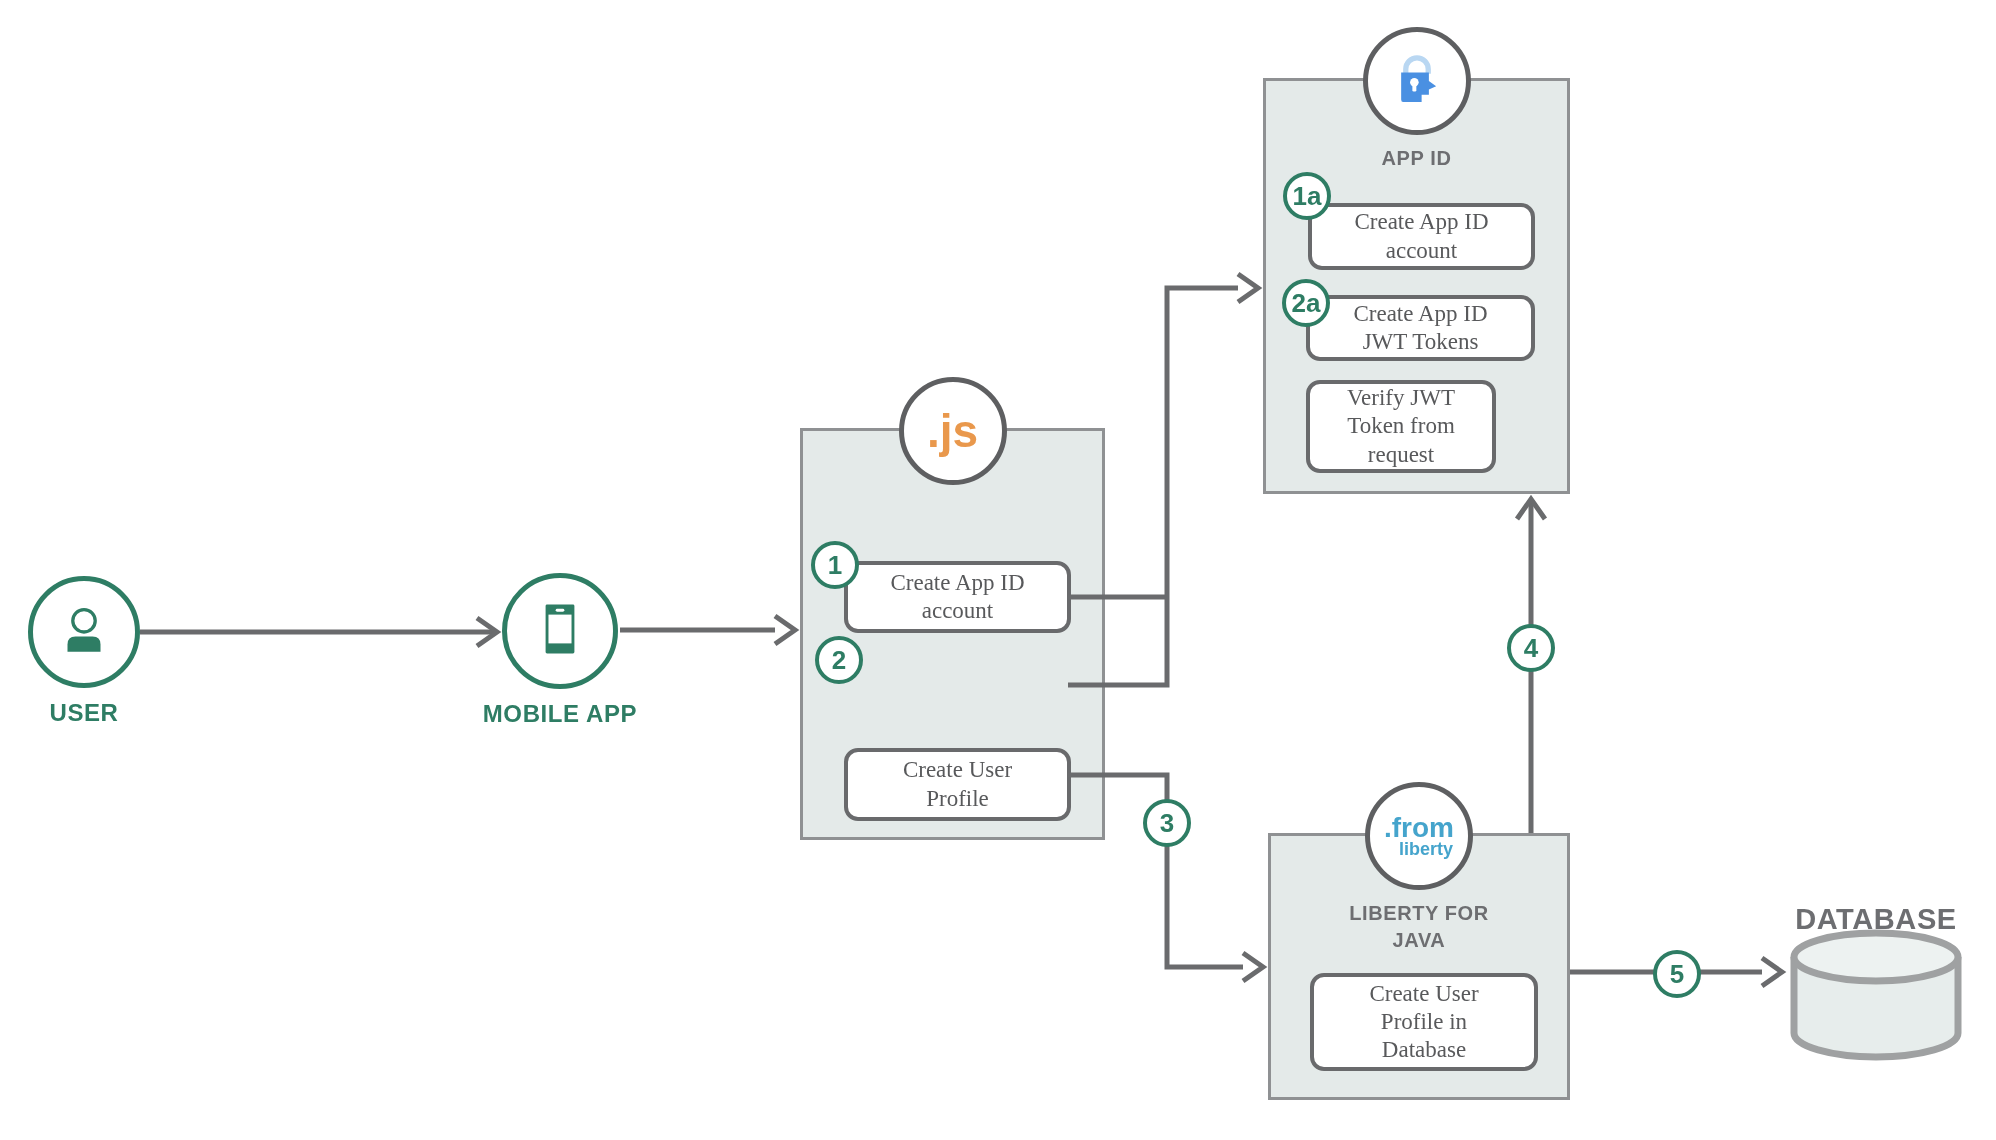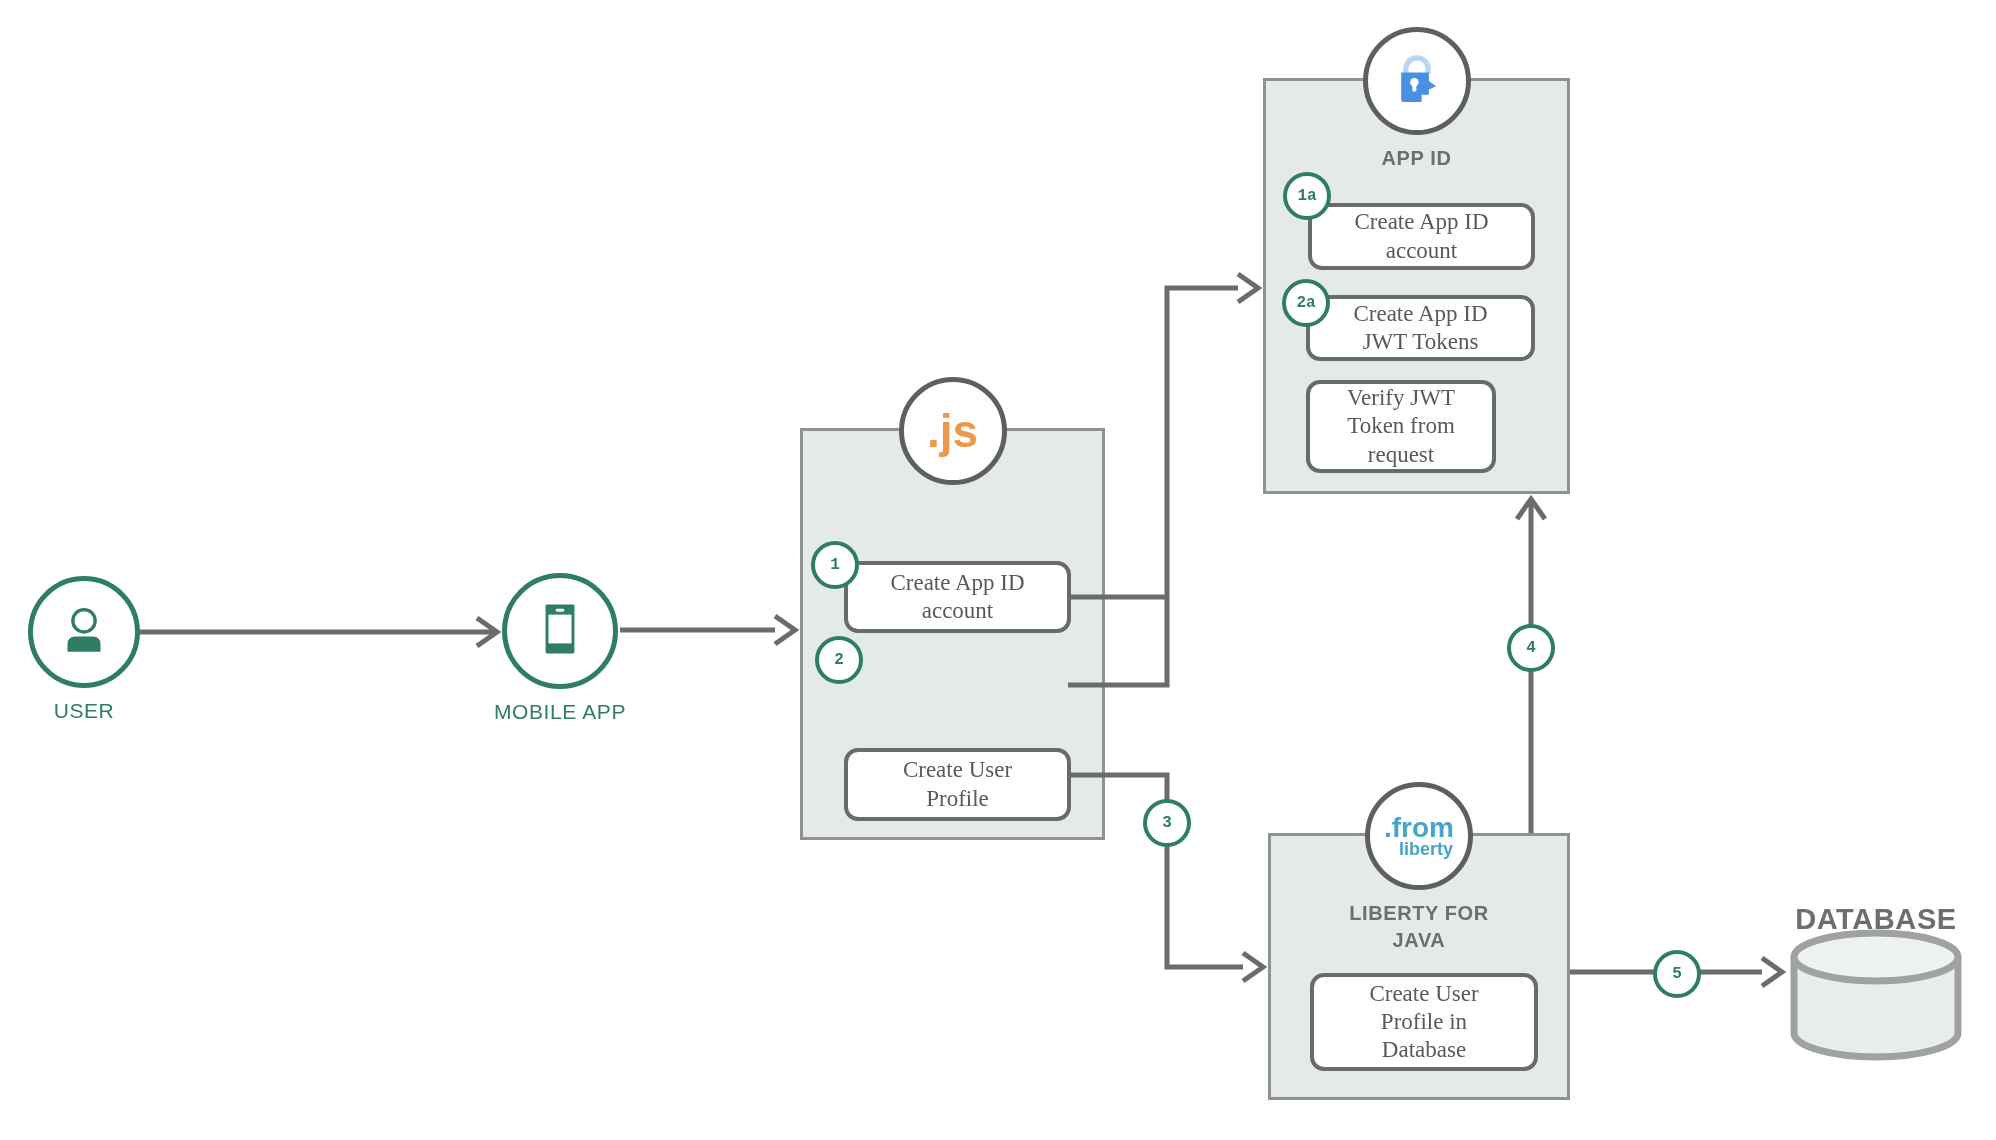--- a/index.html
+++ b/index.html
@@ -23,39 +23,39 @@
   body{font-family:"Liberation Sans","DejaVu Sans",sans-serif;}
   .canvas{position:relative;width:1996px;height:1140px;background:#fff;overflow:hidden;}
 
   
   .connectors{position:absolute;left:0;top:0;width:1996px;height:1140px;pointer-events:none;z-index:5;}
   .connectors path{stroke:var(--line-gray);stroke-width:5;fill:none;}
 
   
   .round-node{position:absolute;border:5px solid var(--green);border-radius:50%;background:#fff;
     box-sizing:border-box;display:flex;align-items:center;justify-content:center;z-index:2;}
-  .node-label{position:absolute;transform:translateX(-50%);color:var(--green);font-weight:normal;
-    font-size:21px;letter-spacing:0.6px;white-space:nowrap;z-index:2;}
+  .node-label{position:absolute;transform:translateX(-50%);color:var(--green);font-weight:bold;
+    font-size:24px;letter-spacing:0.6px;white-space:nowrap;z-index:2;}
 
   
   .service-box{position:absolute;background:var(--box-fill);border:3px solid var(--box-border);
     box-sizing:border-box;z-index:1;padding-left:16px;}
   .logo-circle{position:absolute;left:50%;transform:translateX(-50%);top:-54px;width:108px;height:108px;
     border:5px solid var(--circle-border);border-radius:50%;background:#fff;box-sizing:border-box;
     display:flex;flex-direction:column;align-items:center;justify-content:center;z-index:3;}
   .box-title{position:absolute;left:0;top:64px;width:100%;text-align:center;color:var(--title-gray);
     font-weight:bold;font-size:20px;line-height:1.35;letter-spacing:0.6px;white-space:pre-line;}
   .step-button{position:absolute;background:#fff;border:4px solid var(--button-border);border-radius:14px;
     box-sizing:border-box;display:flex;align-items:center;justify-content:center;text-align:center;
     color:var(--button-text);font-size:23px;line-height:1.22;white-space:pre-line;z-index:2;font-family:Liberation Serif, serif;}
 
   
   .badge{position:absolute;width:48px;height:48px;border:4px solid var(--green);border-radius:50%;
     background:#fff;box-sizing:border-box;display:flex;align-items:center;justify-content:center;
-    color:var(--green);font-weight:bold;font-size:16px;z-index:6;font-family:Liberation Mono, monospace;}
+    color:var(--green);font-weight:bold;font-size:26px;z-index:6;}
 
   
   .js-logo{color:var(--nodejs-orange);font-weight:bold;font-size:46px;line-height:1;}
   .liberty-logo-main{color:var(--liberty-blue);font-weight:bold;font-size:28px;line-height:1;}
   .liberty-logo-sub{color:var(--liberty-blue);font-weight:bold;font-size:18px;line-height:1;
     margin-top:-2px;padding-left:14px;}
 
   
   .db-label{position:absolute;transform:translateX(-50%);color:var(--title-gray);font-weight:bold;
     font-size:29px;letter-spacing:0.6px;white-space:nowrap;z-index:2;}

